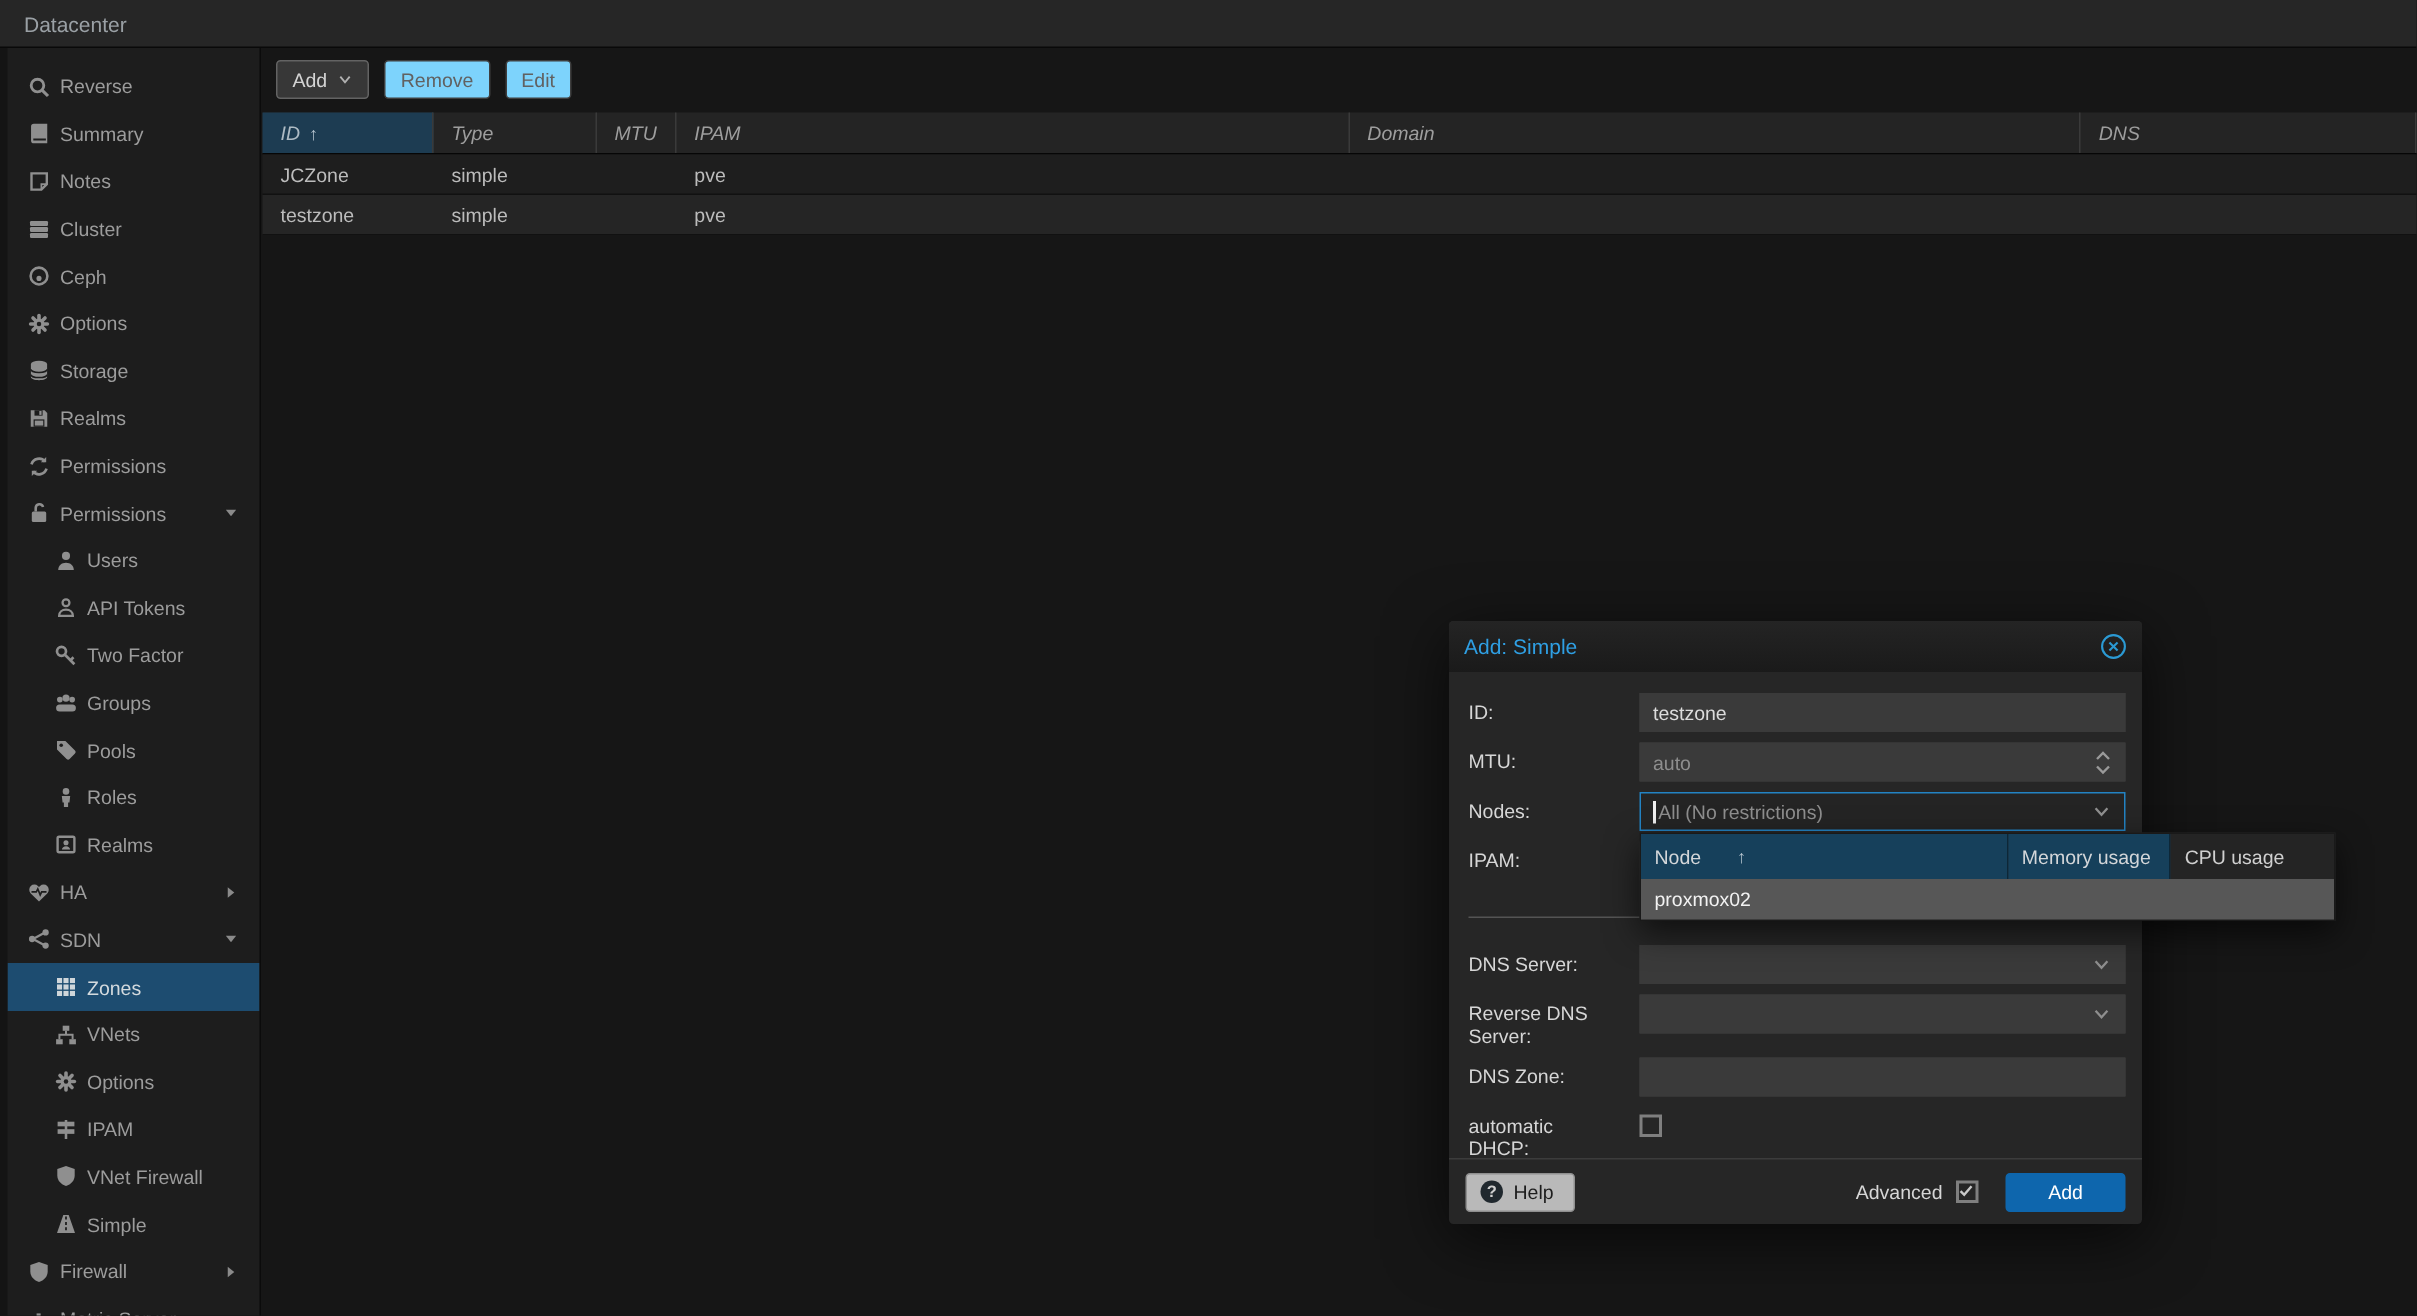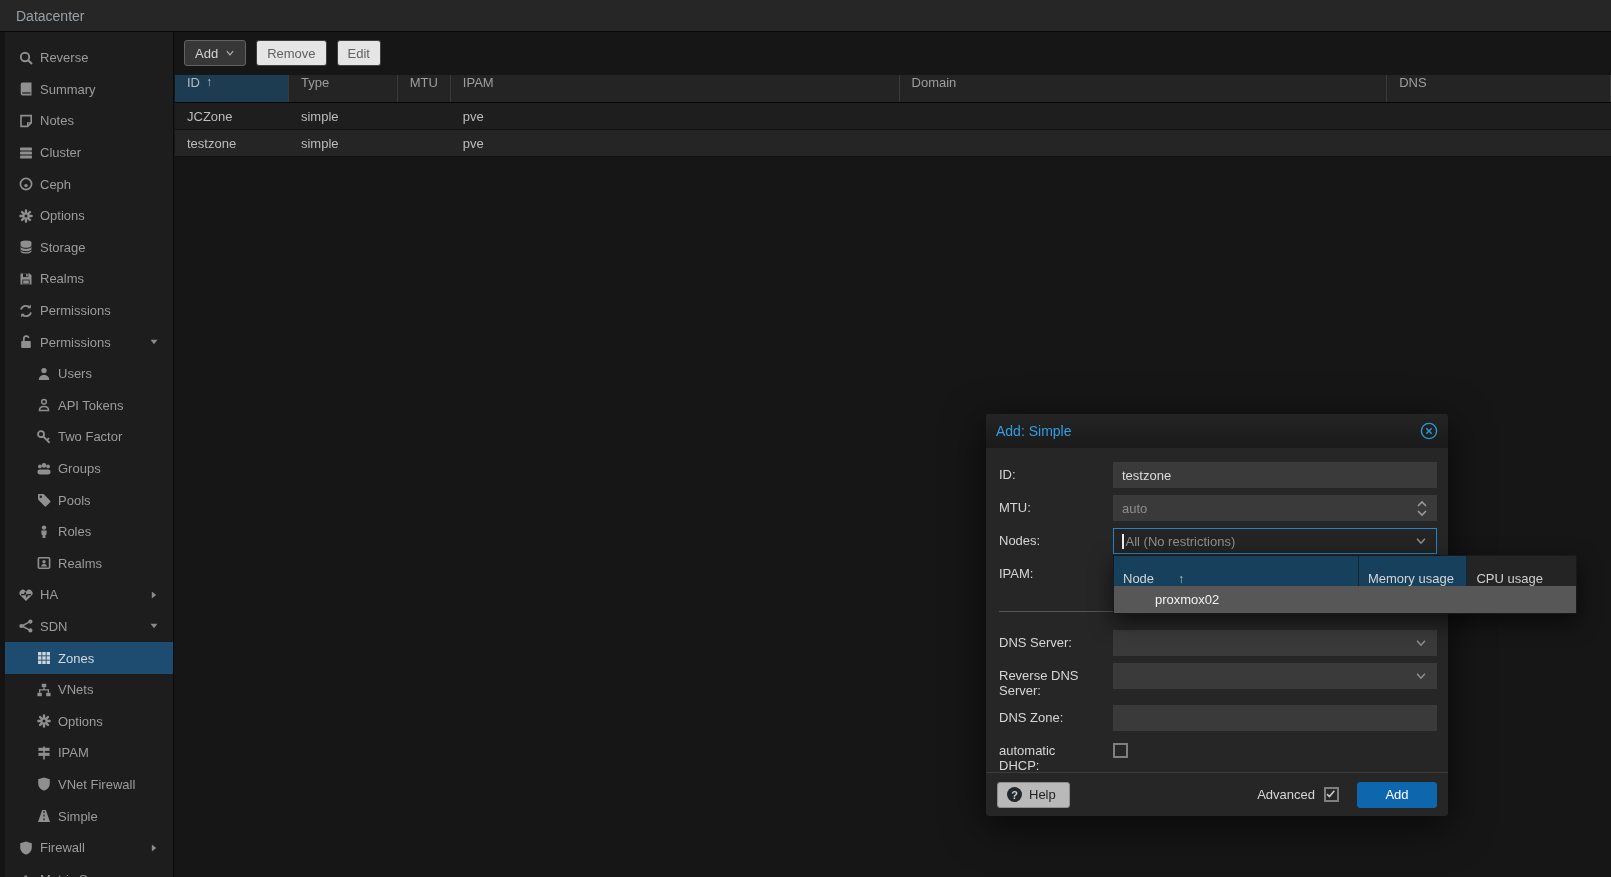--- a/index.html
+++ b/index.html
@@ -35,38 +35,38 @@
   .si-exp { position:absolute; right:14px; top:50%; margin-top:-5px; width:10px; height:10px; color:#8a8a8a; }
 
   
   .content { position:absolute; left:175px; top:32px; width:1436px; height:845px; background:#161616; }
   .toolbar { height:43px; padding:8px 0 0 9px; display:flex; gap:10px; }
   .tbtn {
     height:26px; padding:0 10px; border-radius:3px; display:flex; align-items:center; gap:7px;
     background:#373737; border:1px solid #636363; color:#d4d4d4; cursor:pointer;
   }
   .tbtn .bicon { width:10px; height:10px; color:#b0b0b0; }
-  .tbtn.disabled { background:#e5e5e5; border-color:#3e3e3e; color:#616161; cursor:default; }
+  .tbtn.disabled { background:#7dd3fc; border-color:#3e3e3e; color:#616161; cursor:default; }
 
   .grid-head { display:flex; height:28px; background:#242424; border-bottom:1px solid #060606; color:#9e9e9e; }
   .gh-cell {
-    display:flex; align-items:flex-start; gap:6px; padding:0 12px;
-    border-right:1px solid #3a3a3a; overflow:hidden; white-space:nowrap; cursor:pointer;
+    display:flex; align-items:center; gap:6px; padding:0 12px;
+    border-right:1px solid #3a3a3a; overflow:hidden; white-space:nowrap; cursor:pointer;font-style:italic;
   }
   .gh-cell.sorted { background:#1d3c52; color:#aebbc4; }
   .gh-cell.num { justify-content:flex-end; }
   .sort-arrow { font-size:12px; color:#b9c7d1; }
   .grid-row { display:flex; height:27px; align-items:stretch; border-bottom:1px solid #111111; color:#bcbcbc; cursor:pointer; }
   .grid-row.odd  { background:#1e1e1e; }
   .grid-row.even { background:#252525; }
   .gr-cell { display:flex; align-items:center; padding:0 12px; overflow:hidden; white-space:nowrap; }
 
   
   .dialog {
-    position:absolute; left:986px; top:414px; width:462px; height:402px;
+    position:absolute; left:966px; top:414px; width:462px; height:402px;
     background:#262626; border-radius:3px; box-shadow:0 10px 42px rgba(0,0,0,.65);
     z-index:10;
   }
   .dlg-header {
     height:34px; background:linear-gradient(#242424,#1a1a1a); border-radius:3px 3px 0 0;
     display:flex; align-items:center; padding:0 10px; cursor:move;
   }
   .dlg-title { color:#2f9fe3; font-size:14px; }
   .dlg-close { margin-left:auto; width:18px; height:18px; color:#2b9ad4; cursor:pointer; }
   .dlg-body { padding:14px 11px 0 13px; }
@@ -107,21 +107,21 @@
     border-radius:3px; color:#ffffff; display:flex; align-items:center; justify-content:center; cursor:pointer;
   }
 
   
   .picker {
     position:absolute; left:0; top:27px; width:464px; z-index:20;
     background:#2a2a2a; border:1px solid #191919; box-shadow:0 8px 22px rgba(0,0,0,.6);
   }
   .picker-head { display:flex; height:30px; color:#d3d6d9; }
   .ph-cell {
-    display:flex; align-items:flex-end; gap:24px; padding:0 9px;
+    display:flex; align-items:center; gap:24px; padding:0 9px;
     background:#16405b; border-right:1px solid #0d2737; overflow:hidden; white-space:nowrap; cursor:pointer;
   }
   .ph-cell.dim { background:#242424; color:#d0d0d0; border-right:none; }
   .picker-row { display:flex; height:27px; background:#575757; color:#f2f2f2; cursor:pointer; }
   .pr-cell { display:flex; align-items:center; padding:0 9px; overflow:hidden; white-space:nowrap; }
 </style>
 </head>
 <body>
 
 <div class="topbar">
@@ -553,21 +553,21 @@
                 <span class="sort-arrow">↑</span>
               </div>
               <div class="ph-cell" style="width: 109px;">
                 <span>Memory usage</span>
               </div>
               <div class="ph-cell dim" style="width: 109px;">
                 <span>CPU usage</span>
               </div>
             </div>
             <div class="picker-row">
-              <div class="pr-cell" style="width: 246px; margin-left: 32px;">proxmox02</div>
+              <div class="pr-cell" style="width: 246px;">proxmox02</div>
               <div class="pr-cell" style="width: 109px;"></div>
               <div class="pr-cell" style="width: 109px;"></div>
             </div>
           </div>
       </div>
     </div>
 
     <div class="frow">
       <div class="flabel">IPAM:</div>
       <div class="ffield">

